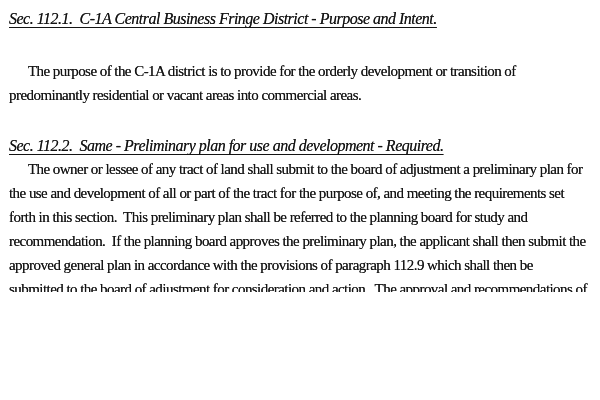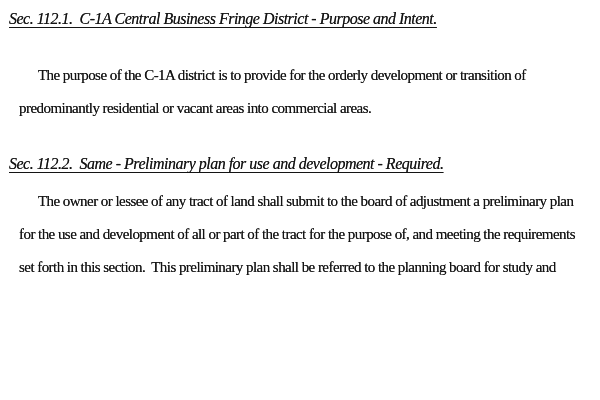--- a/index.html
+++ b/index.html
@@ -29,23 +29,23 @@
     text-decoration: underline;
     text-underline-offset: 3px;
     text-decoration-thickness: 1.2px;
   }
   .sec-heading.first {
     margin-bottom: 29px;
   }
   .sec-heading.second {
   }
   .para {
-    margin: 10px;
+    margin: 0;
     font-size: 15px;
-    line-height: 33px;
+    line-height: 24px;
     letter-spacing: -0.55px;
     text-indent: 19px;
     text-align: left;
   }
   .para.first {
     margin-bottom: 27px;
   }
 </style>
 </head>
 <body>

